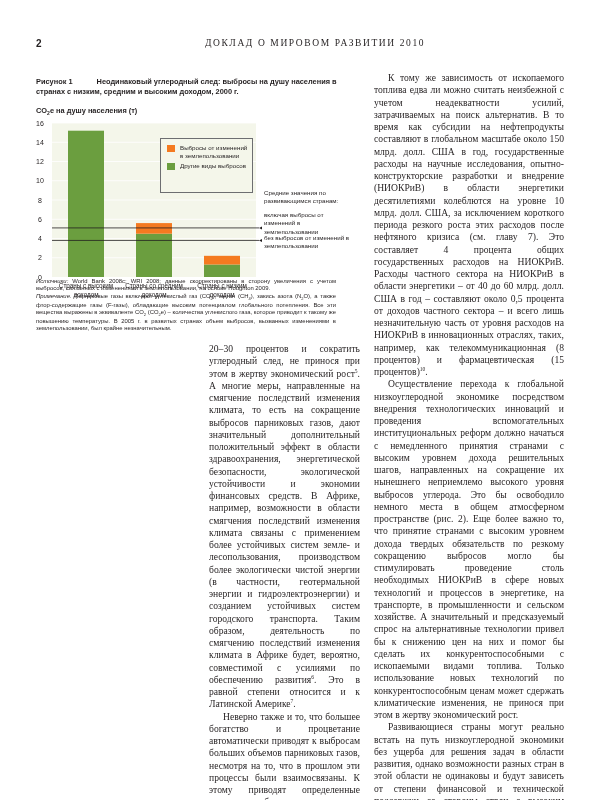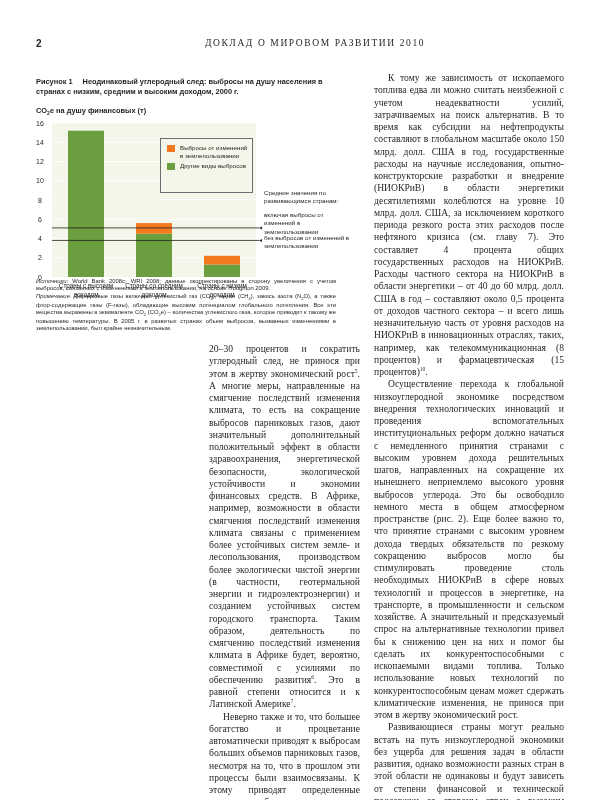--- a/index.html
+++ b/index.html
@@ -3,21 +3,21 @@
 <meta charset="utf-8">
 <style>
   * { box-sizing: border-box; margin: 0; padding: 0; }
   html, body { width: 610px; height: 800px; background: #ffffff; overflow: hidden; }
   body { position: relative; font-family: "DejaVu Serif", serif; color: #231f20; }
 
   .page-number { position: absolute; left: 36px; top: 38px; font-family: "Liberation Sans", sans-serif; font-weight: bold; font-size: 10px; }
   .running-head { position: absolute; left: 0; width: 610px; top: 38px; text-align: center; font-family: "Liberation Serif", serif; font-size: 9.5px; letter-spacing: 1.6px; padding-left: 20px; }
 
   .fig-caption { position: absolute; left: 36px; top: 77px; width: 310px; font-family: "Liberation Sans", sans-serif; font-weight: bold; font-size: 7.4px; line-height: 10px; }
-  .fig-caption .num { margin-right: 10px; }
+  .fig-caption .num { margin-right: 24px; }
 
   .chart-ylabel { position: absolute; left: 36px; top: 106px; font-family: "Liberation Sans", sans-serif; font-weight: bold; font-size: 7.4px; }
   .chart-ylabel sub { font-size: 5px; }
 
   #chart { position: absolute; left: 30px; top: 112px; width: 340px; height: 220px; }
   #chart text { font-family: "Liberation Sans", sans-serif; fill: #231f20; }
 
   .legend { position: absolute; left: 160px; top: 138px; width: 93px; height: 55px; border: 1px solid #6d6e71; background: #f4f6ea; padding: 5px 4px 0 6px; font-family: "Liberation Sans", sans-serif; font-size: 6.2px; line-height: 8px; color: #231f20; }
   .legend-row { display: flex; align-items: flex-start; margin-bottom: 2px; }
   .legend-swatch { width: 8px; height: 7px; margin-right: 5px; margin-top: 1px; flex: none; }
@@ -40,21 +40,21 @@
 <body>
 
 <div class="page-number">2</div>
 <div class="running-head">ДОКЛАД О МИРОВОМ РАЗВИТИИ 2010</div>
 
 <div class="fig-caption">
   <span class="num">Рисунок 1</span><span>Неодинаковый углеродный след: выбросы на душу населения в странах с низким, средним и высоким доходом, 2000 г.</span>
 </div>
 
 <div class="chart-ylabel">
-  <span>CO</span><sub>2</sub><span>е на душу финансовых (т)</span>
+  <span>CO</span><sub>2</sub><span>е на душу населения (т)</span>
 </div>
 
 <svg id="chart" viewBox="0 0 340 220" xmlns="http://www.w3.org/2000/svg">
   <rect id="plot-bg" fill="#f4f6ea" x="22" y="11" width="204" height="154"></rect>
   <g id="grid">
       <line x1="22" x2="226" y1="145.75" y2="145.75" stroke="#ffffff" stroke-width="0.8"></line>
       <line x1="22" x2="226" y1="126.5" y2="126.5" stroke="#ffffff" stroke-width="0.8"></line>
       <line x1="22" x2="226" y1="107.25" y2="107.25" stroke="#ffffff" stroke-width="0.8"></line>
       <line x1="22" x2="226" y1="88" y2="88" stroke="#ffffff" stroke-width="0.8"></line>
       <line x1="22" x2="226" y1="68.75" y2="68.75" stroke="#ffffff" stroke-width="0.8"></line>

